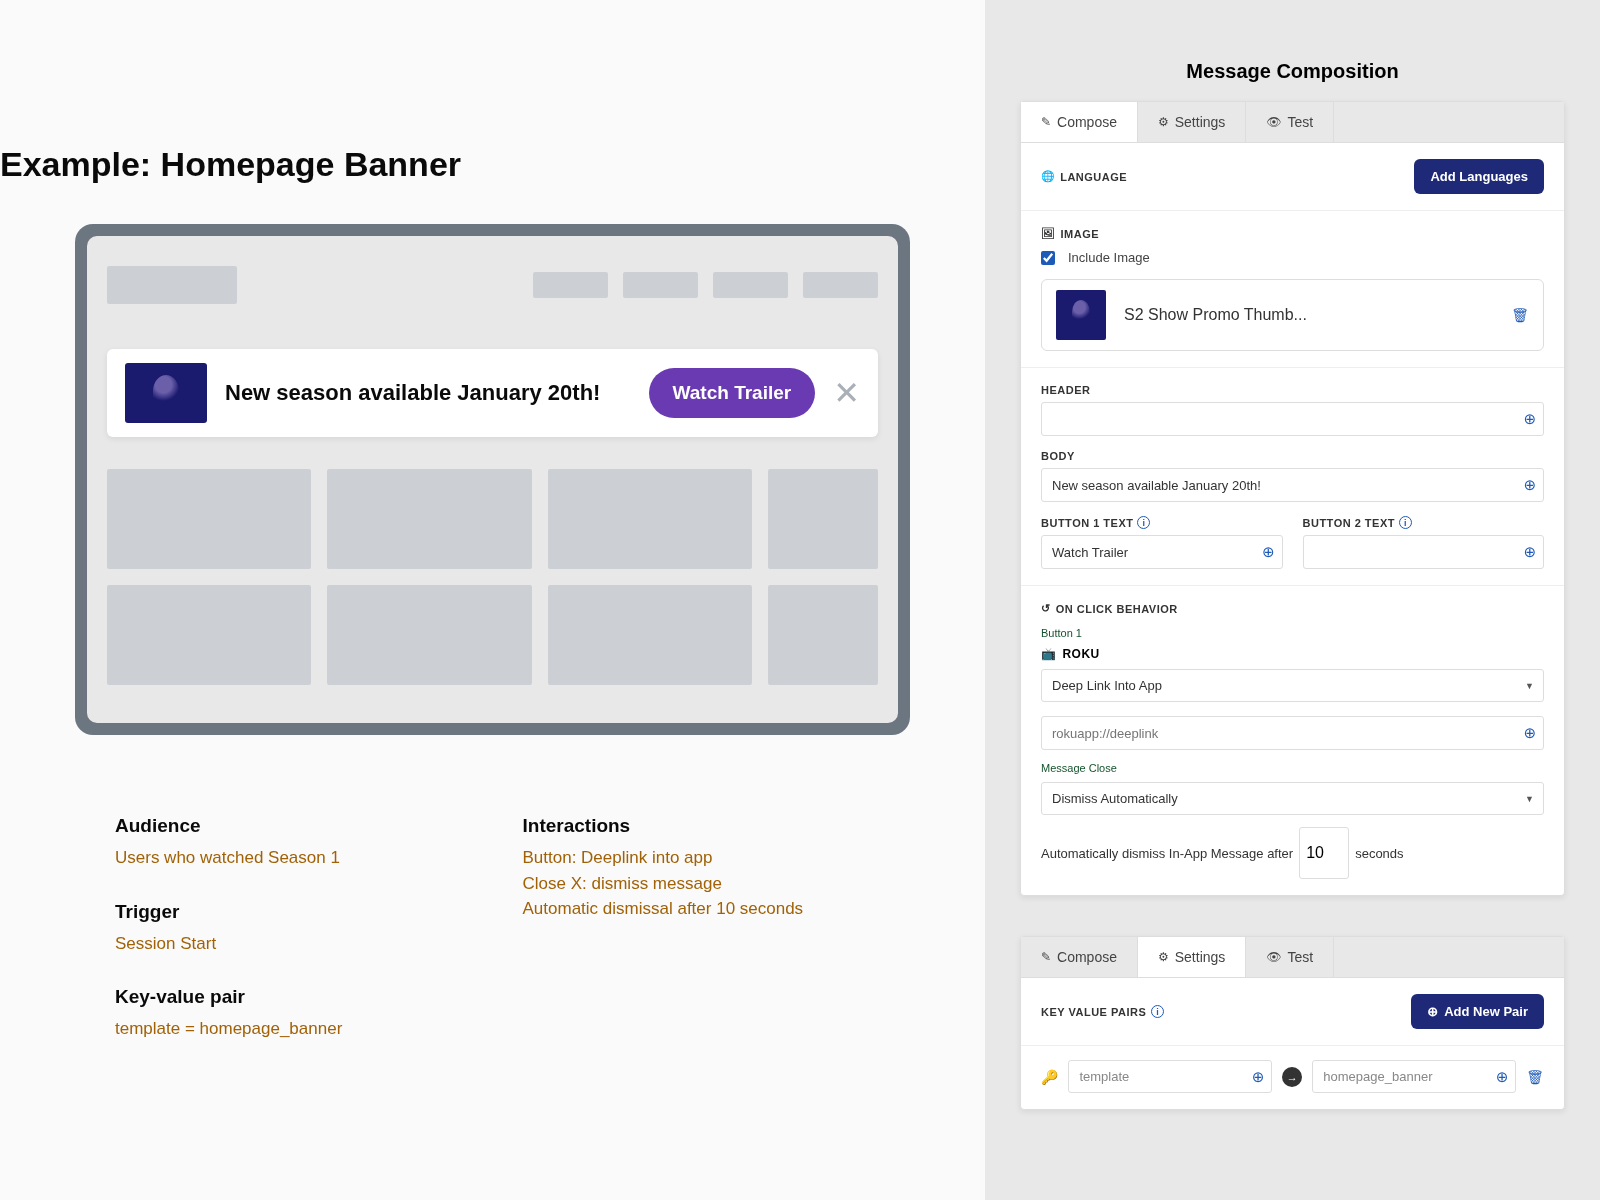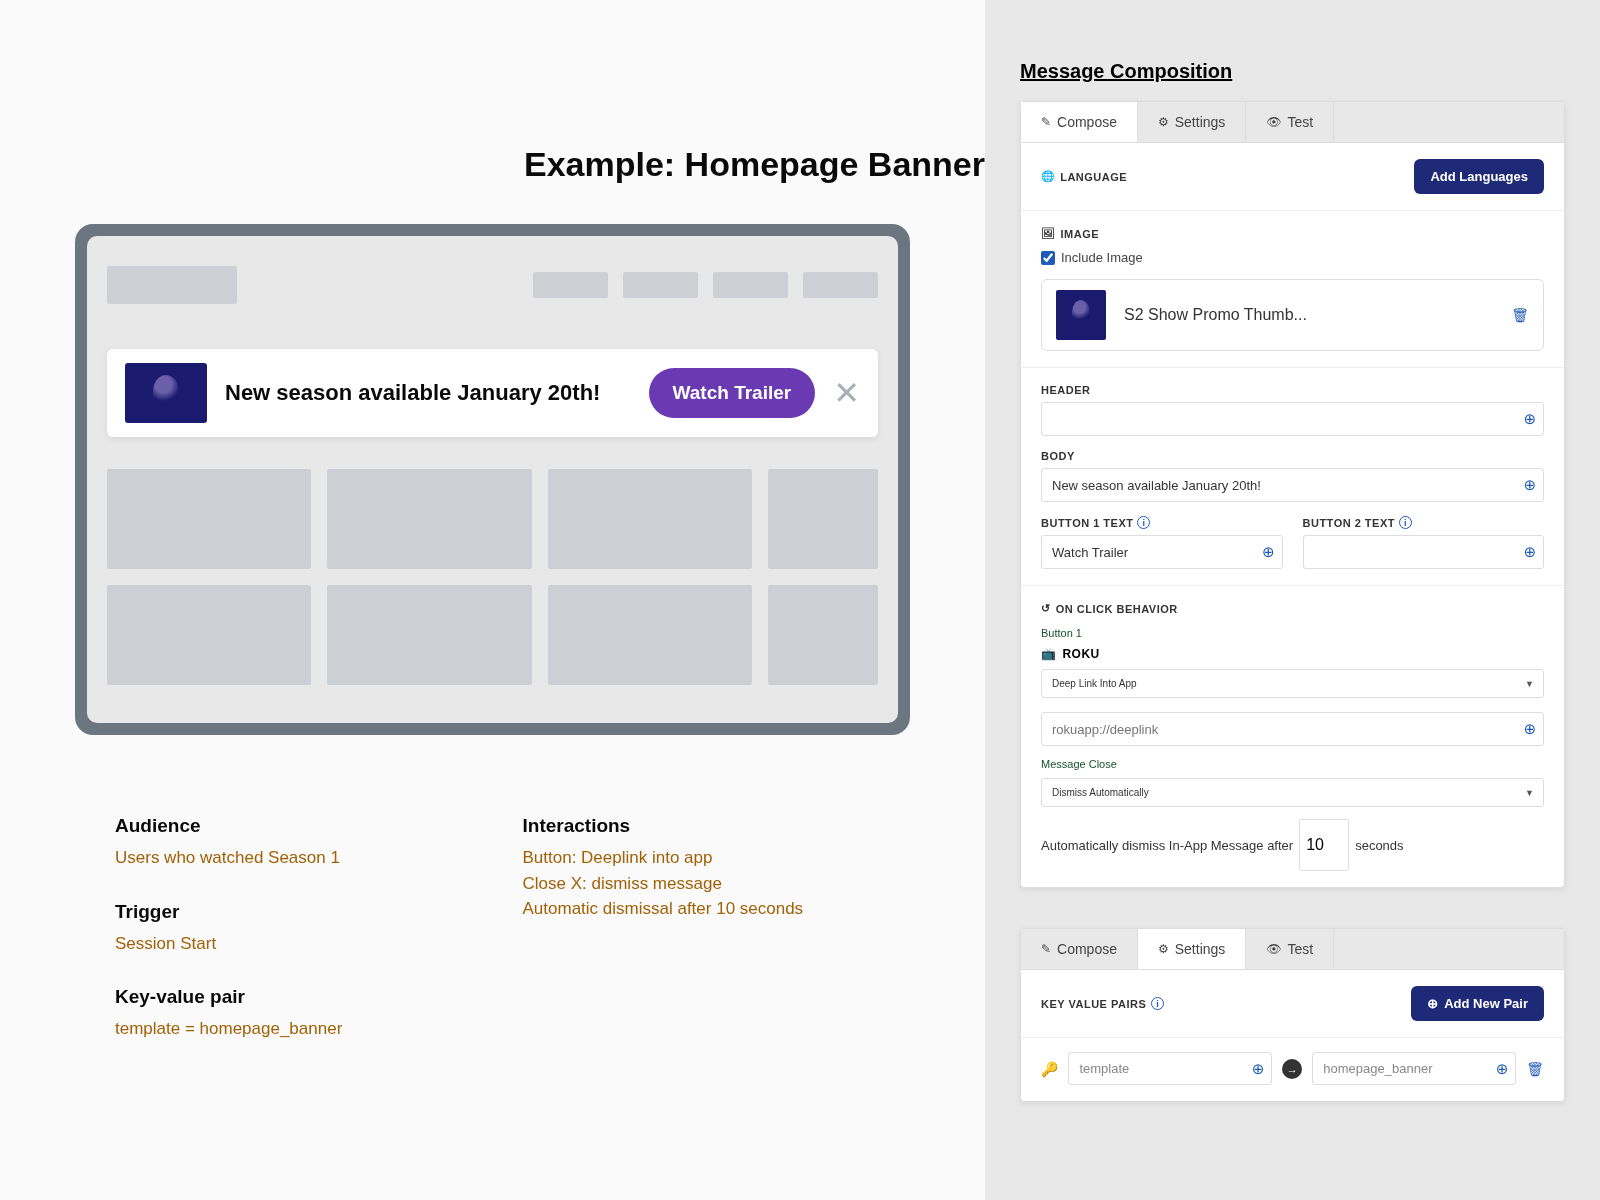--- a/index.html
+++ b/index.html
@@ -1,19 +1,19 @@
 <!DOCTYPE html>
 <html><head>
 <meta charset="utf-8">
 <style>
 * { box-sizing: border-box; margin: 0; padding: 0; }
 body { font-family: -apple-system, BlinkMacSystemFont, "Segoe UI", Helvetica, Arial, sans-serif; background: #fff; width: 1600px; height: 1200px; display: flex; }
 .left-panel { width: 985px; background: #fafafa; padding: 0; position: relative; }
 .right-panel { width: 615px; background: #e8e8e8; padding: 20px 35px; }
-.example-title { font-size: 34px; font-weight: 700; text-align: right; margin-top: 145px; margin-bottom: 40px; color: #0a0a0a; }
+.example-title { font-size: 34px; font-weight: 700; text-align: left; margin-top: 145px; margin-bottom: 40px; color: #0a0a0a; }
 .mockup-frame { margin: 0 75px; background: #6c7680; border-radius: 18px; padding: 12px; }
 .mockup-inner { background: #e8e8e8; border-radius: 10px; padding: 30px 20px 22px; }
 .mock-header { display: flex; align-items: center; margin-bottom: 45px; }
 .mock-logo { width: 130px; height: 38px; background: #ccd0d5; border-radius: 2px; }
 .mock-nav { margin-left: auto; display: flex; gap: 15px; }
 .mock-nav-item { width: 75px; height: 26px; background: #ccd0d5; border-radius: 2px; }
 .banner { background: #fff; border-radius: 6px; display: flex; align-items: center; padding: 14px 18px; margin-bottom: 32px; box-shadow: 0 2px 6px rgba(0,0,0,0.08); }
 .banner-thumb { width: 82px; height: 60px; background: #1a1a6e; border-radius: 3px; margin-right: 18px; position: relative; overflow: hidden; }
 .banner-thumb::after { content: ""; position: absolute; top: 12px; left: 28px; width: 26px; height: 32px; background: radial-gradient(circle at 40% 30%, #6b5faa 30%, #1a1a6e 60%); border-radius: 50% 50% 40% 40%; }
 .banner-text { font-size: 22px; font-weight: 700; color: #0a0a0a; flex: 1; }
@@ -21,48 +21,48 @@
 .banner-close { font-size: 32px; color: #aab0b7; font-weight: 400; }
 .mock-grid { display: flex; gap: 16px; margin-bottom: 16px; }
 .mock-card { flex: 1; height: 100px; background: #ccd0d5; border-radius: 2px; }
 .mock-card.clip { width: 110px; flex: none; }
 .meta-section { display: flex; padding: 80px 115px 0; gap: 60px; }
 .meta-col { flex: 1; }
 .meta-heading { font-size: 19px; font-weight: 700; color: #0a0a0a; margin-bottom: 8px; margin-top: 30px; }
 .meta-heading:first-child { margin-top: 0; }
 .meta-text { font-size: 17px; color: #a16207; line-height: 1.5; }
 
-.panel-title { font-size: 20px; font-weight: 700; margin: 40px 0 18px; text-decoration: underline; }
+.panel-title { font-size: 20px; font-weight: 700; text-align: center; margin: 40px 0 18px; }
 .compose-card { background: #fff; border: 1px solid #ddd; border-radius: 4px; box-shadow: 0 2px 6px rgba(0,0,0,0.08); margin-bottom: 40px; }
 .tabs { display: flex; background: #e8e8e8; border-bottom: 1px solid #ddd; }
 .tab { padding: 12px 20px; font-size: 14px; color: #444; cursor: pointer; display: flex; align-items: center; gap: 6px; border-right: 1px solid #ddd; }
 .tab.active { background: #fff; }
 .tab-icon { font-size: 12px; }
 .section { padding: 16px 20px; border-bottom: 1px solid #eee; }
 .section:last-child { border-bottom: none; }
 .sec-label { font-size: 11px; font-weight: 700; letter-spacing: 0.5px; color: #333; display: flex; align-items: center; gap: 5px; }
 .sec-row { display: flex; align-items: center; justify-content: space-between; }
 .add-btn { background: #1e2a78; color: #fff; border: none; border-radius: 6px; padding: 10px 16px; font-size: 13px; font-weight: 600; display: flex; align-items: center; gap: 6px; }
-.checkbox-row { display: flex; align-items: center; gap: 6px; margin-top: 10px; font-size: 13px; color: #444; }
+.checkbox-row { display: flex; align-items: center; gap: 13px; margin-top: 10px; font-size: 13px; color: #444; }
 .checkbox { width: 14px; height: 14px; accent-color: #1e5ab8; }
 .image-item { border: 1px solid #ddd; border-radius: 6px; padding: 10px 14px; display: flex; align-items: center; gap: 18px; margin-top: 14px; }
 .img-thumb { width: 50px; height: 50px; background: #1a1a6e; border-radius: 2px; position: relative; }
 .img-thumb::after { content: ""; position: absolute; top: 10px; left: 16px; width: 18px; height: 24px; background: radial-gradient(circle at 40% 30%, #6b5faa 30%, #1a1a6e 60%); border-radius: 50% 50% 40% 40%; }
 .img-name { font-size: 16px; color: #333; flex: 1; }
 .trash-icon { color: #1e5ab8; font-size: 14px; }
 .field-label { font-size: 11px; font-weight: 700; letter-spacing: 0.5px; color: #333; margin-bottom: 6px; display: flex; align-items: center; gap: 4px; }
 .field-input-wrap { position: relative; }
 .field-input { width: 100%; border: 1px solid #ddd; border-radius: 3px; padding: 8px 30px 8px 10px; font-size: 13px; color: #333; resize: none; height: 34px; }
 .field-plus { position: absolute; right: 8px; top: 50%; transform: translateY(-50%); color: #1e5ab8; font-size: 15px; }
 .two-col { display: flex; gap: 20px; margin-top: 14px; }
 .two-col > div { flex: 1; }
 .info-dot { display: inline-flex; width: 13px; height: 13px; border: 1px solid #1e5ab8; border-radius: 50%; align-items: center; justify-content: center; font-size: 9px; color: #1e5ab8; font-weight: 700; }
 .sub-heading { font-size: 11px; color: #14532d; margin: 12px 0 8px; }
 .platform-label { font-size: 12px; font-weight: 700; letter-spacing: 0.5px; display: flex; align-items: center; gap: 6px; margin-bottom: 8px; }
-.select-input { width: 100%; border: 1px solid #ddd; border-radius: 3px; padding: 8px 10px; font-size: 10px; color: #333; background: #fff; appearance: none; position: relative; }
+.select-input { width: 100%; border: 1px solid #ddd; border-radius: 3px; padding: 8px 10px; font-size: 13px; color: #333; background: #fff; appearance: none; position: relative; }
 .select-wrap { position: relative; }
 .select-wrap::after { content: "▼"; position: absolute; right: 10px; top: 50%; transform: translateY(-50%); font-size: 9px; color: #555; pointer-events: none; }
 .dismiss-row { font-size: 13px; color: #333; margin-top: 12px; display: flex; align-items: center; gap: 6px; flex-wrap: wrap; }
 .small-input { width: 50px; border: 1px solid #ddd; border-radius: 3px; padding: 16px 6px; font-size: 16px; }
 .kvp-row { display: flex; align-items: center; gap: 10px; margin-top: 14px; }
 .kvp-input-wrap { flex: 1; position: relative; }
 .kvp-input { width: 100%; border: 1px solid #ddd; border-radius: 3px; padding: 8px 28px 8px 10px; font-size: 13px; color: #888; }
 .key-icon { font-size: 14px; }
 .arrow-icon { width: 20px; height: 20px; background: #333; color: #fff; border-radius: 50%; display: flex; align-items: center; justify-content: center; font-size: 11px; }
 .spacer-top { margin-top: 14px; }

